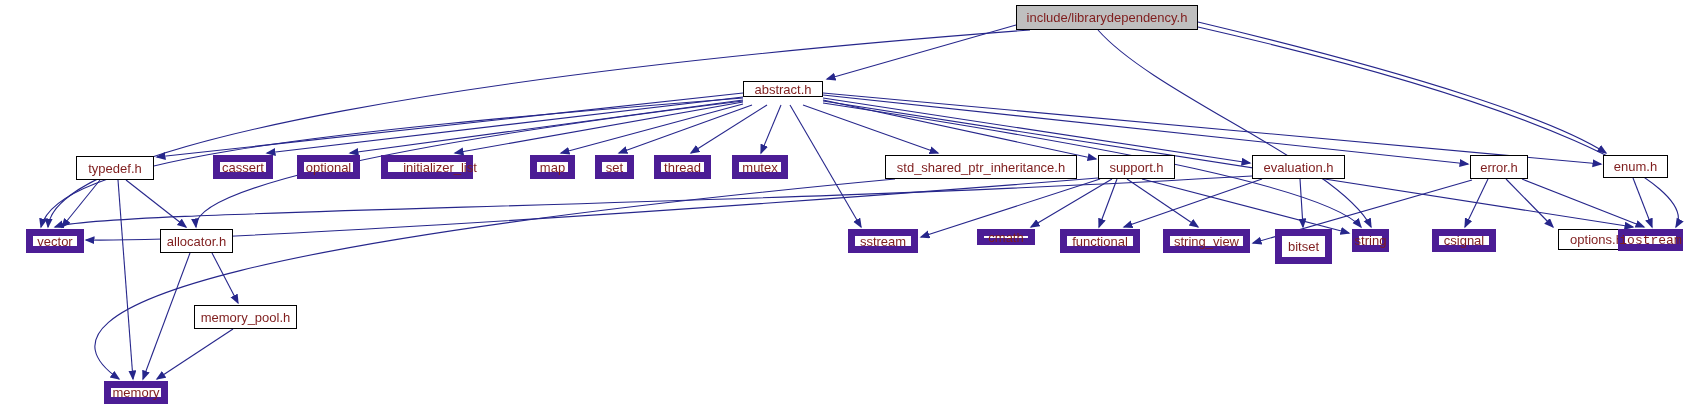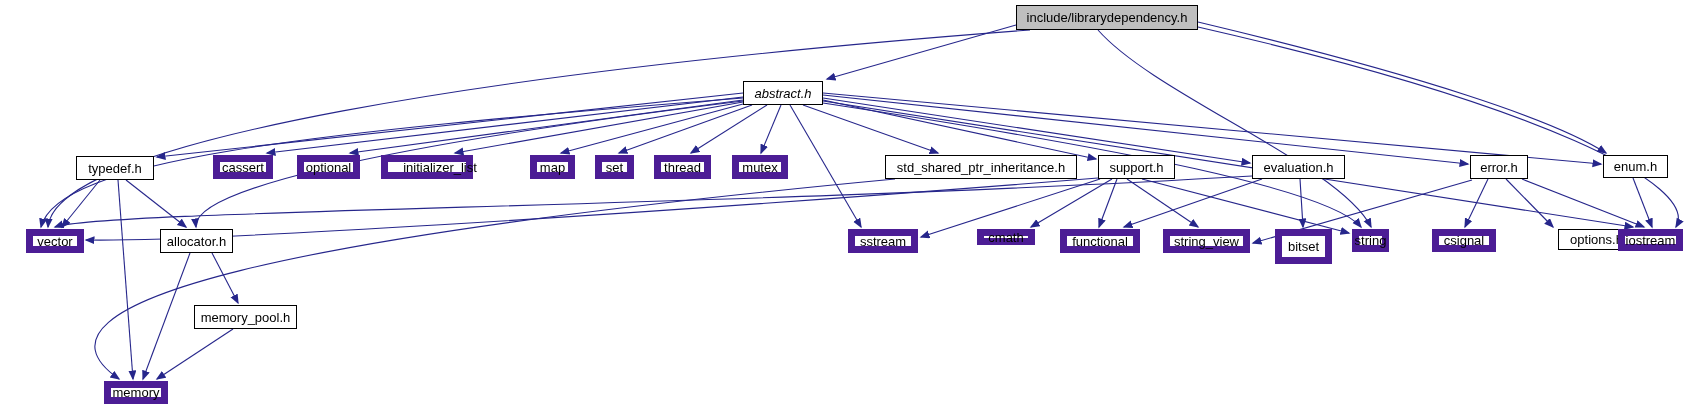--- a/index.html
+++ b/index.html
@@ -11,21 +11,21 @@
     overflow:hidden;
   }
   #edge-layer{position:absolute;left:0;top:0;width:1696px;height:411px;}
   .node{
     position:absolute;
     box-sizing:border-box;
     display:flex;align-items:center;justify-content:center;
     background:#ffffff;
     border:1px solid #000000;
     font-size:13px;
-    color:#000000;
+    color:#7f1d1d;
     white-space:nowrap;
     line-height:1;
   }
   .node.root{background:#bfbfbf;border:1px solid #000000;}
   .node.internal{background:#ffffff;border:1px solid #000000;}
   .node.external{background:#fefefe;border:7px solid #4c1d95;}
   path.edge{fill:none;stroke-width:1.1px;}
 </style>
 </head>
 <body>
@@ -79,21 +79,21 @@
         <path d="M1142,179 L1349,233" class="edge" stroke="#26268b" marker-end="url(#arrow)"></path>
         <path d="M1300,179 L1303,227" class="edge" stroke="#26268b" marker-end="url(#arrow)"></path>
         <path d="M1488,179 L1465,227" class="edge" stroke="#26268b" marker-end="url(#arrow)"></path>
         <path d="M1506,179 L1553,227" class="edge" stroke="#26268b" marker-end="url(#arrow)"></path>
         <path d="M1522,179 L1644,227" class="edge" stroke="#26268b" marker-end="url(#arrow)"></path>
         <path d="M1633,178 L1652,227" class="edge" stroke="#26268b" marker-end="url(#arrow)"></path>
       </g>
   </svg>
   <div id="node-layer">
       <div class="node root" style="left: 1016px; top: 5px; width: 182px; height: 25px;">include/librarydependency.h</div>
-      <div class="node internal" style="left: 743px; top: 81px; width: 80px; height: 24px; font-style: italic;">abstract.h</div>
+      <div class="node internal" style="left: 743px; top: 81px; width: 80px; height: 16px;">abstract.h</div>
       <div class="node internal" style="left: 76px; top: 156px; width: 78px; height: 24px;">typedef.h</div>
       <div class="node external" style="left: 213px; top: 155px; width: 60px; height: 24px;">cassert</div>
       <div class="node external" style="left: 297px; top: 155px; width: 63px; height: 24px;">optional</div>
       <div class="node external" style="left: 381px; top: 155px; width: 92px; height: 24px; padding-left: 26px;">initializer_list</div>
       <div class="node external" style="left: 530px; top: 155px; width: 45px; height: 24px;">map</div>
       <div class="node external" style="left: 595px; top: 155px; width: 39px; height: 24px;">set</div>
       <div class="node external" style="left: 654px; top: 155px; width: 57px; height: 24px;">thread</div>
       <div class="node external" style="left: 732px; top: 155px; width: 56px; height: 24px;">mutex</div>
       <div class="node internal" style="left: 885px; top: 155px; width: 192px; height: 24px;">std_shared_ptr_inheritance.h</div>
       <div class="node internal" style="left: 1098px; top: 155px; width: 77px; height: 24px;">support.h</div>
@@ -103,17 +103,17 @@
       <div class="node external" style="left: 26px; top: 229px; width: 58px; height: 24px;">vector</div>
       <div class="node internal" style="left: 160px; top: 229px; width: 73px; height: 24px;">allocator.h</div>
       <div class="node external" style="left: 848px; top: 229px; width: 70px; height: 24px;">sstream</div>
       <div class="node external" style="left: 977px; top: 229px; width: 58px; height: 16px;">cmath</div>
       <div class="node external" style="left: 1060px; top: 229px; width: 80px; height: 24px;">functional</div>
       <div class="node external" style="left: 1163px; top: 229px; width: 87px; height: 24px;">string_view</div>
       <div class="node external" style="left: 1275px; top: 229px; width: 57px; height: 35px;">bitset</div>
       <div class="node external" style="left: 1352px; top: 229px; width: 37px; height: 23px;">string</div>
       <div class="node external" style="left: 1432px; top: 229px; width: 64px; height: 23px;">csignal</div>
       <div class="node internal" style="left: 1518px; top: 229px; width: 77px; height: 21px; margin-left: 40px;">options.h</div>
-      <div class="node external" style="left: 1618px; top: 229px; width: 65px; height: 22px;">iostream</div>
+      <div class="node external" style="left: 1618px; top: 229px; width: 65px; height: 22px; font-family: Liberation Mono, monospace;">iostream</div>
       <div class="node internal" style="left: 194px; top: 305px; width: 103px; height: 24px;">memory_pool.h</div>
       <div class="node external" style="left: 104px; top: 381px; width: 64px; height: 23px;">memory</div>
     </div>
 </div>
 
 </body></html>

